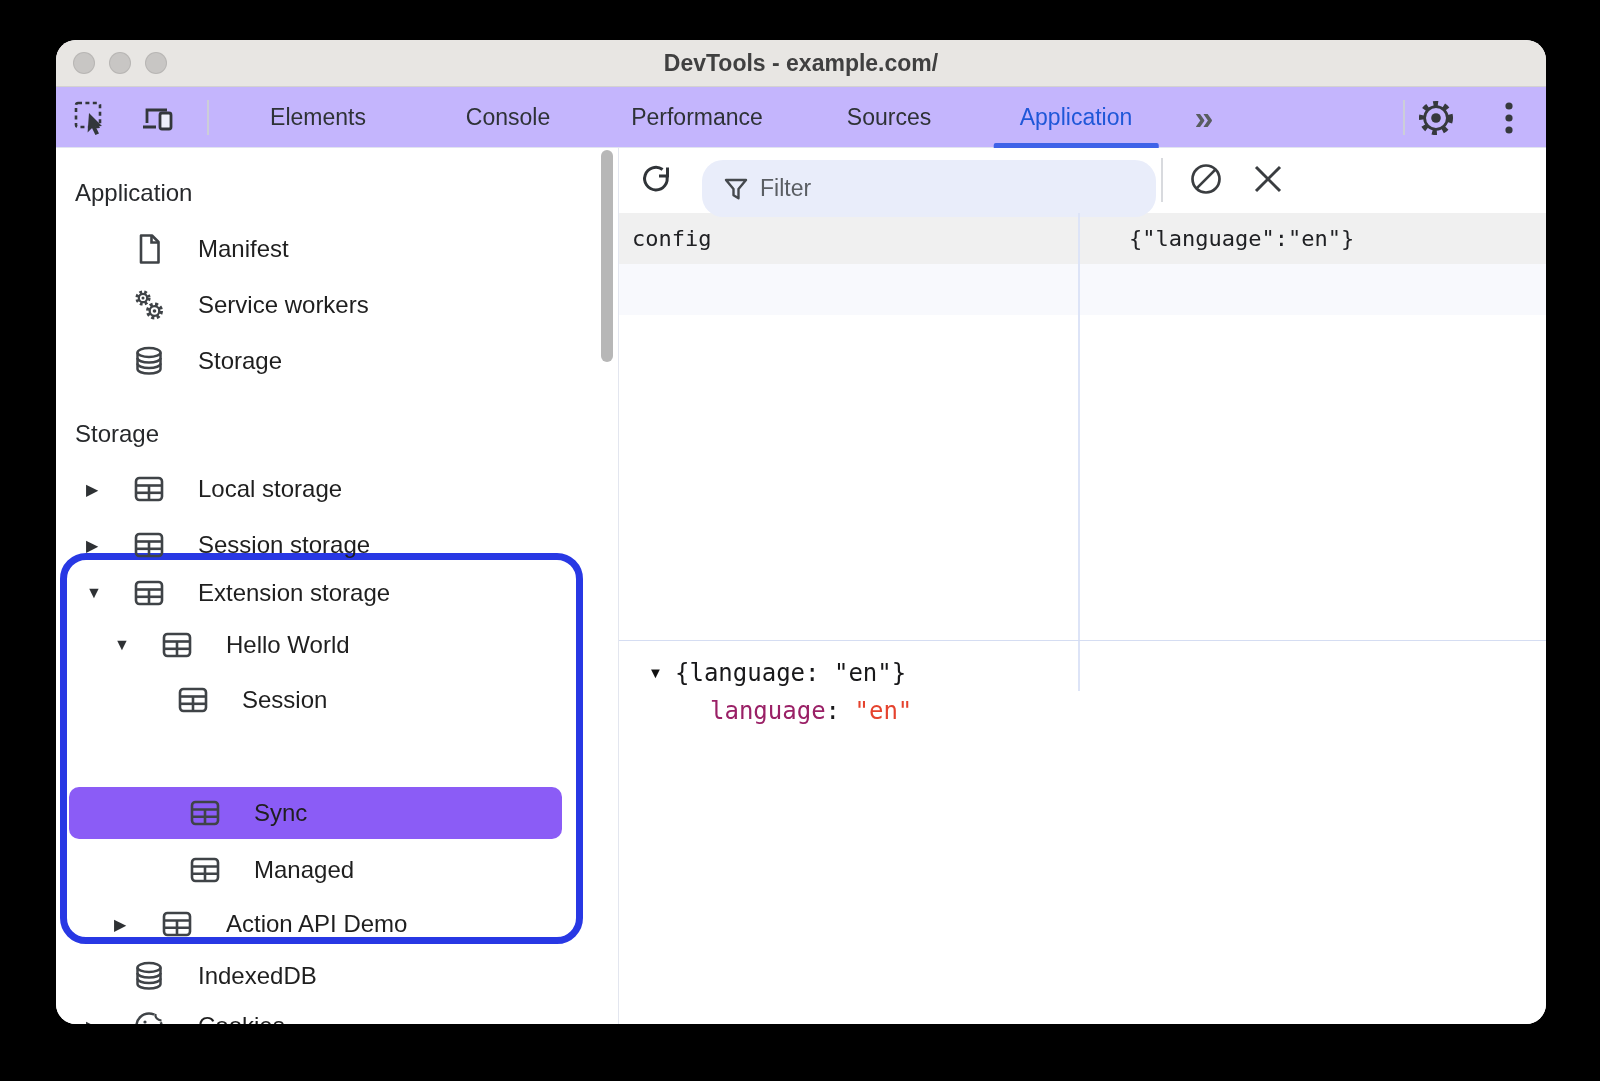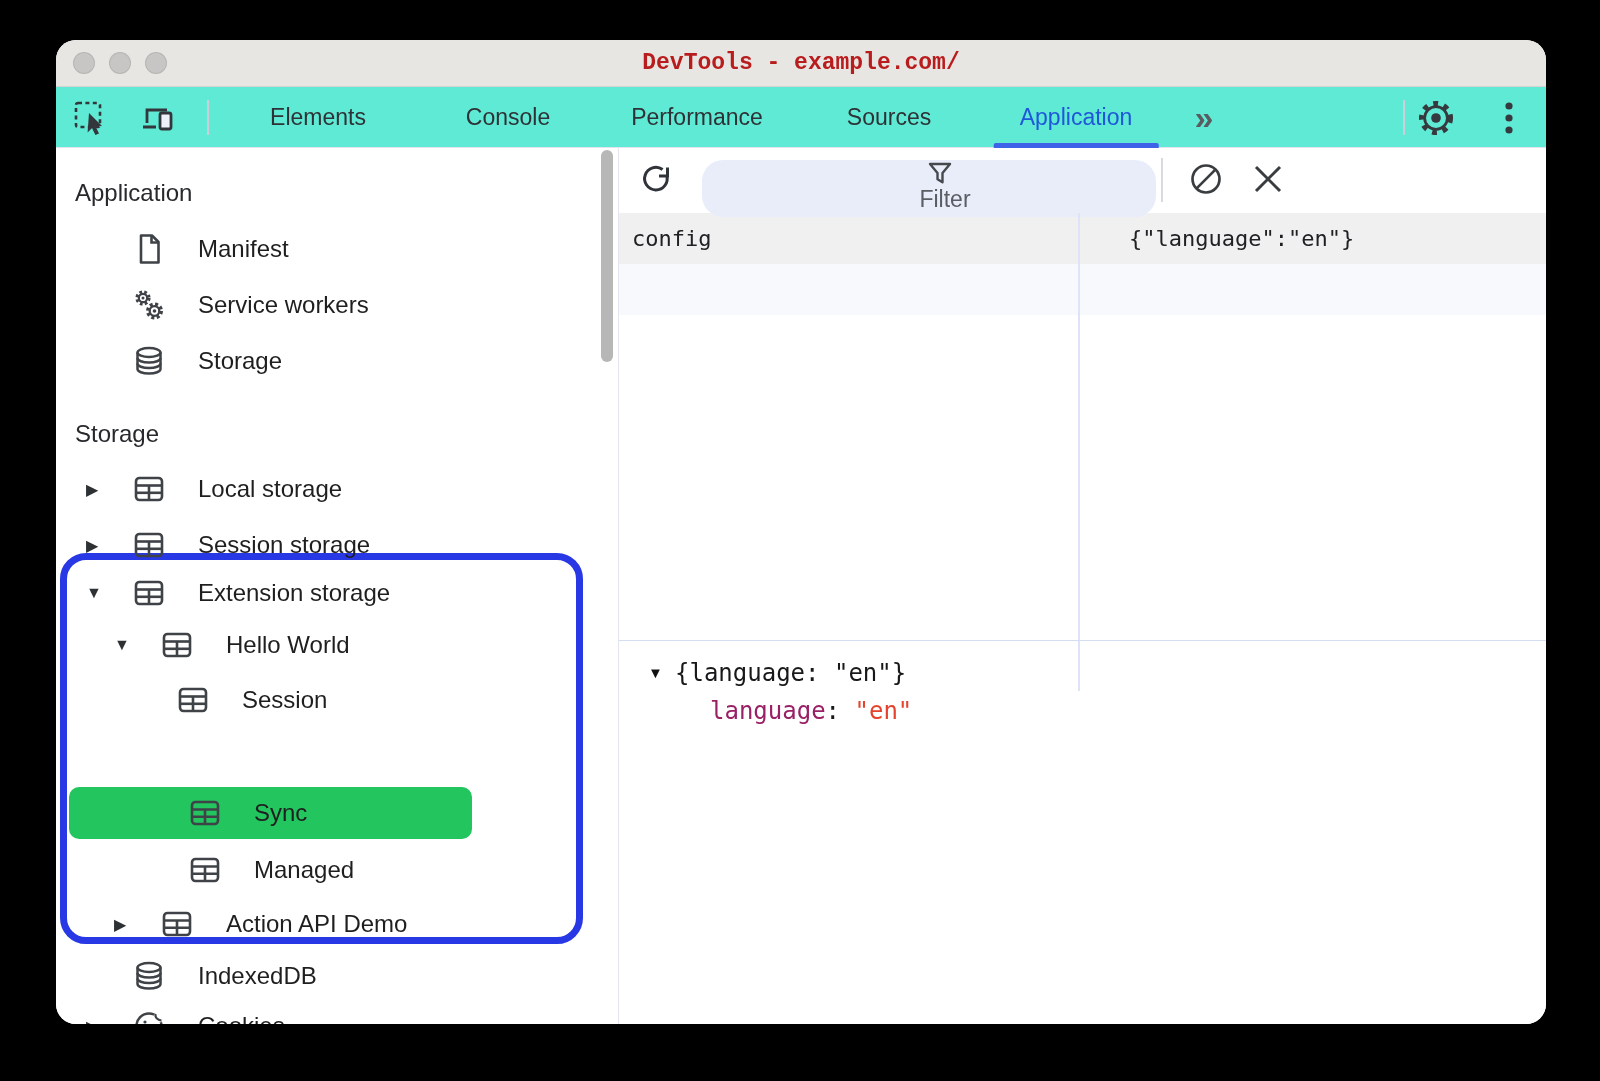--- a/index.html
+++ b/index.html
@@ -5,50 +5,50 @@
   html,body{margin:0;padding:0;background:#000;width:1600px;height:1081px;overflow:hidden;
     font-family:"Liberation Sans", sans-serif;-webkit-font-smoothing:antialiased;}
   *{box-sizing:border-box;}
   .window{position:absolute;left:56px;top:40px;width:1490px;height:984px;background:#fff;
     border-radius:20px;overflow:hidden;}
   
   .titlebar{position:relative;height:47px;background:#e8e6e3;border-bottom:1px solid #d4d2d0;}
   .light{position:absolute;top:12px;width:22px;height:22px;border-radius:50%;
     background:#c8c6c4;border:1px solid rgba(0,0,0,0.08);}
   .titlebar .t{position:absolute;left:0;right:0;top:0;height:47px;line-height:47px;text-align:center;
-    color:#b91c1c;font-weight:bold;font-size:23px;font-family:Liberation Mono, monospace;}
+    color:#404040;font-weight:bold;font-size:23px;}
   
-  .tabbar{position:relative;height:61px;background:#5eead4;border-bottom:1px solid #e1e4f0;}
+  .tabbar{position:relative;height:61px;background:#c4b5fd;border-bottom:1px solid #e1e4f0;}
   .tabbar .icon-btn{position:absolute;top:11px;width:40px;height:40px;display:flex;align-items:center;justify-content:center;}
   .vdiv{position:absolute;top:13px;height:35px;width:2px;background:#ccced8;}
   .tab{position:absolute;top:0;height:61px;transform:translateX(-50%);display:flex;align-items:center;
     padding:0 26px;font-size:23px;color:#2e3236;cursor:default;}
   .tab.active{color:#1f57d8;}
   .tab.active .underline{position:absolute;left:0;right:0;bottom:0;height:5px;background:#3e62e8;border-radius:2px 2px 0 0;}
   .chevrons{position:absolute;top:0;height:61px;transform:translateX(-50%);display:flex;align-items:center;
     font-size:34px;color:#595d61;font-weight:bold;letter-spacing:-2px;}
   
   .content{position:relative;display:flex;height:876px;}
   .sidebar{position:relative;width:563px;border-right:1px solid #e3e6ef;background:#fff;overflow:hidden;flex:none;}
   .tree-header{position:absolute;left:0;width:100%;height:52px;line-height:52px;padding-left:19px;
     font-size:24px;color:#27292c;}
   .tree-row{position:absolute;left:0;width:100%;height:52px;display:flex;align-items:center;font-size:24px;color:#1f1f1f;gap:12px;}
-  .tree-row.sel{background:#22c55e;border-radius:10px;left:13px;width:403px;}
+  .tree-row.sel{background:#8b5cf6;border-radius:10px;left:13px;width:493px;}
   .expander{flex:none;width:36px;text-align:left;font-size:16px;color:#2e3134;padding-left:2px;}
   .tree-icon{flex:none;width:34px;height:34px;margin-right:20px;}
   .tree-icon svg{display:block;}
   .hl-box{position:absolute;left:4px;top:405px;width:523px;height:391px;border:7px solid #2838e4;
     border-radius:26px;pointer-events:none;}
   .sb-scroll{position:absolute;left:545px;top:2px;width:12px;height:212px;border-radius:6px;background:#b7b7b7;}
   
   .main{position:relative;flex:1;background:#fff;}
   .sv-toolbar{position:relative;height:65px;background:#fff;}
   .tool-btn{position:absolute;width:36px;height:36px;top:13px;display:flex;align-items:center;justify-content:center;}
   .filter-pill{position:absolute;left:83px;top:12px;width:454px;height:57px;border-radius:21px;background:#e9edfa;
-    display:flex;align-items:center;padding-left:21px;flex-direction:column;}
+    display:flex;align-items:center;padding-left:21px;}
   .filter-pill .ph{font-size:23px;color:#5a5e63;margin-left:11px;}
   .sv-vdiv{position:absolute;left:542px;top:10px;width:2px;height:44px;background:#d8dade;}
   .grid-header{display:flex;height:51px;background:#f8f9fe;border-top:1px solid #d9e1f6;border-bottom:1px solid #dee5f5;
     font-size:23px;color:#1f1f1f;align-items:center;}
   .grid-row{display:flex;height:51px;align-items:center;font-family:"DejaVu Sans Mono",monospace;font-size:22px;color:#202124;gap:36px;}
   .row-key{background:#f0f0f0;}
   .row-stripe{background:#f8f9fd;height:51px;}
   .cell-k{width:459px;padding-left:13px;flex:none;}
   .cell-v{flex:1;padding-left:15px;}
   .col-div{position:absolute;left:459px;top:65px;width:2px;height:478px;background:#dde4f7;}

